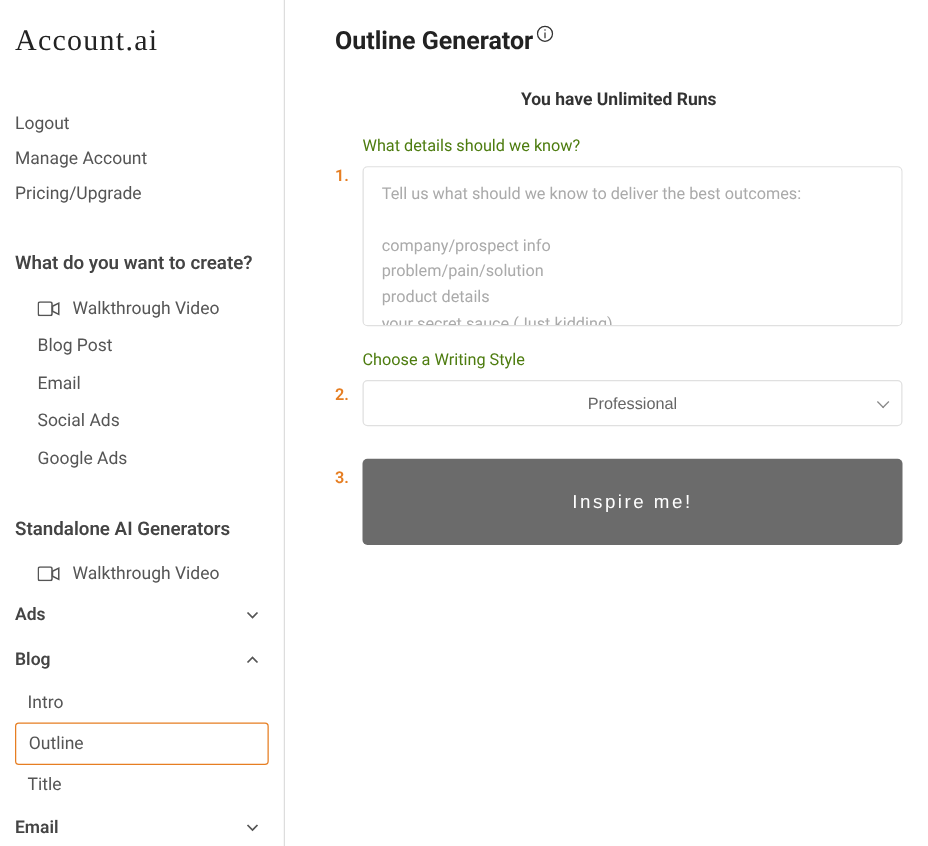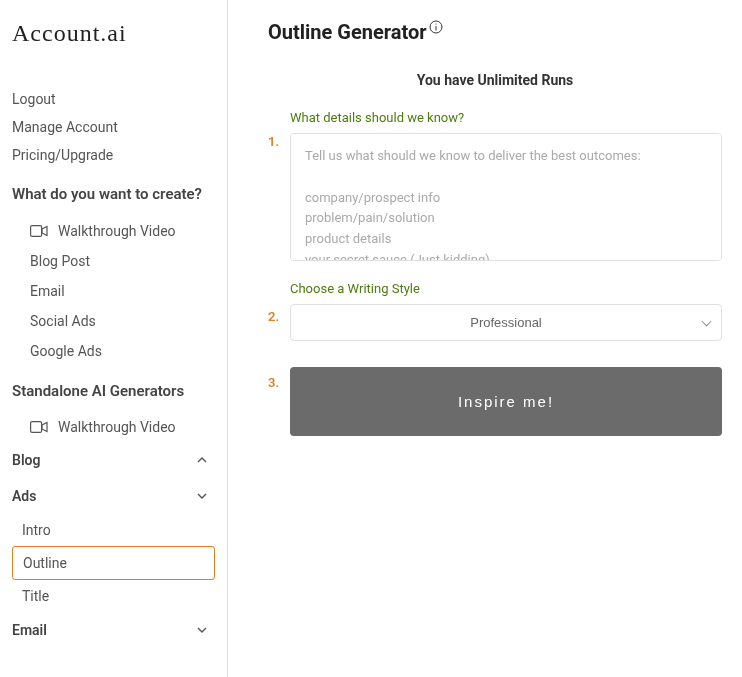--- a/index.html
+++ b/index.html
@@ -30,21 +30,21 @@
     .nav-link {
       font-size: 14px;
       color: #555;
       padding: 6px 0;
       cursor: pointer;
     }
     .nav-section-title {
       font-size: 15px;
       font-weight: 600;
       color: #444;
-      margin-top: 14px;
+      margin-top: 30px;
       margin-bottom: 10px;
       line-height: 1.5;
     }
     .nav-item {
       display: flex;
       align-items: center;
       padding: 7px 6px;
       font-size: 14px;
       color: #555;
       cursor: pointer;
@@ -240,33 +240,33 @@
       <span class="cam-icon">
         <svg viewBox="0 0 18 12" fill="none" stroke="#555" stroke-width="1.2">
             <rect x="0.6" y="0.6" width="11" height="10.8" rx="1.5"></rect>
             <path d="M12 4 L17 1.5 V10.5 L12 8 Z"></path>
           </svg>
       </span>
       <span>Walkthrough Video</span>
     </div>
 
     <div class="group-header">
+      <span>Ads</span>
+      <span class="chevron">
+        <svg viewBox="0 0 14 14" fill="none" stroke="#555" stroke-width="1.4">
+            <path d="M3 5 L7 9 L11 5"></path>
+          </svg>
+      </span>
+    </div>
+
+    <div class="group-header">
       <span>Blog</span>
       <span class="chevron">
         <svg viewBox="0 0 14 14" fill="none" stroke="#555" stroke-width="1.4">
             <path d="M3 9 L7 5 L11 9"></path>
-          </svg>
-      </span>
-    </div>
-
-    <div class="group-header">
-      <span>Ads</span>
-      <span class="chevron">
-        <svg viewBox="0 0 14 14" fill="none" stroke="#555" stroke-width="1.4">
-            <path d="M3 5 L7 9 L11 5"></path>
           </svg>
       </span>
     </div>
     <div class="sub-item">Intro</div>
     <div class="sub-item active">Outline</div>
     <div class="sub-item">Title</div>
 
     <div class="group-header">
       <span>Email</span>
       <span class="chevron">

